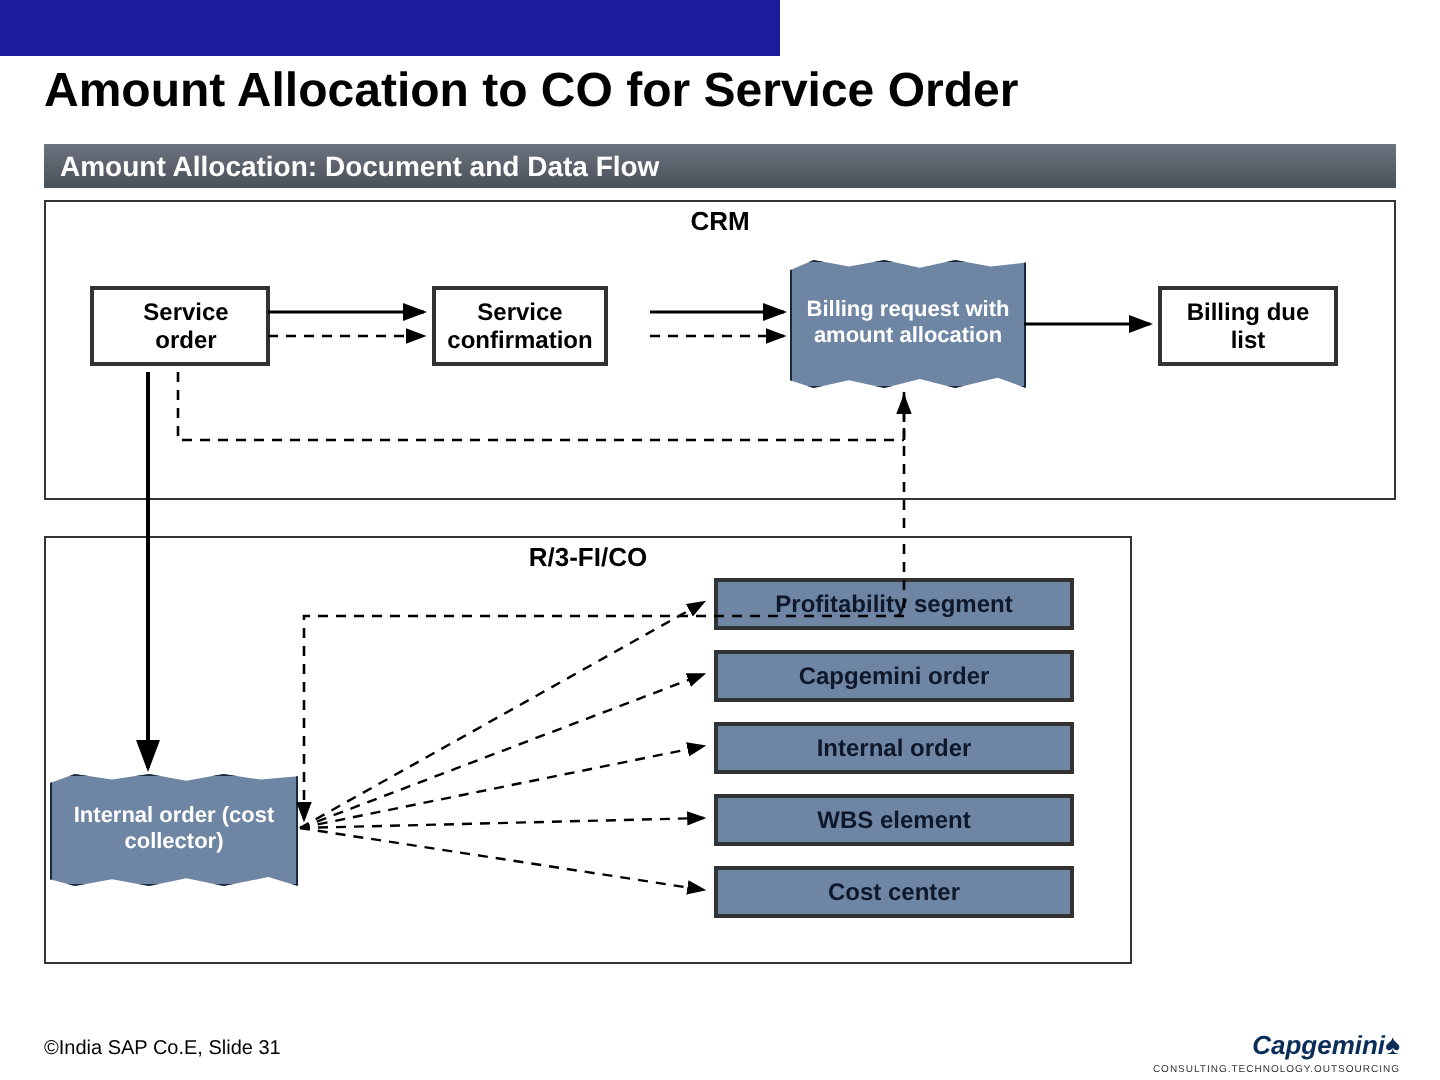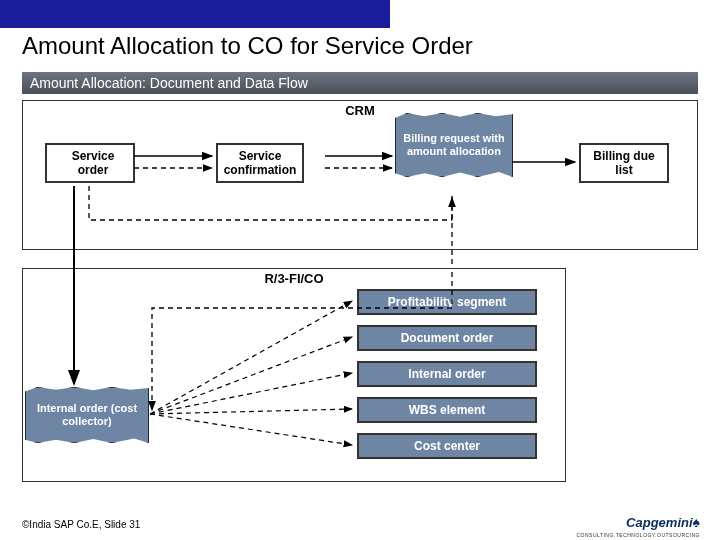--- a/index.html
+++ b/index.html
@@ -1,31 +1,31 @@
 <!DOCTYPE html>
 <html><head>
 <meta charset="utf-8">
 <style>
   * { box-sizing: border-box; margin: 0; padding: 0; }
   body { width: 720px; height: 540px; font-family: Arial, Helvetica, sans-serif; background: #fff; position: relative; overflow: hidden; }
   .topbar { width: 390px; height: 28px; background: #1a1c9c; position: absolute; left: 0; top: 0; }
-  .title { position: absolute; left: 22px; top: 32px; font-size: 24px; font-weight: normal; color: #000; }
-  .subtitle-band { position: absolute; left: 22px; top: 72px; width: 676px; height: 22px; background: linear-gradient(#6c7480,#4a5058); color: #fff; font-size: 14px; font-weight: normal; padding-left: 8px; line-height: 22px; }
+  .title { position: absolute; left: 22px; top: 32px; font-size: 24px; font-weight: bold; color: #000; }
+  .subtitle-band { position: absolute; left: 22px; top: 72px; width: 676px; height: 22px; background: linear-gradient(#6c7480,#4a5058); color: #fff; font-size: 14px; font-weight: bold; padding-left: 8px; line-height: 22px; }
   .crm-container { position: absolute; left: 22px; top: 100px; width: 676px; height: 150px; border: 1px solid #333; }
   .crm-title { position:absolute; left:0; right:0; top:2px; text-align:center; font-size:13px; font-weight:bold; }
   .crm-box { position:absolute; border:2px solid #333; background:#fff; font-size:12px; font-weight:bold; text-align:center; display:flex; align-items:center; justify-content:center; line-height:1.2; padding:2px 4px; }
   .crm-box.svc-order { left:22px; top:42px; width:90px; height:40px;padding-left:10px; }
   .crm-box.svc-conf  { left:193px; top:42px; width:88px; height:40px; }
   .crm-box.due-list  { left:556px; top:42px; width:90px; height:40px; }
-  .billing-req { position:absolute; left:372px; top:12px; width:118px; height:64px; }
+  .billing-req { position:absolute; left:372px; top:29px; width:118px; height:64px; }
   .flag { position:absolute; left:0; top:0; width:118px; height:64px; background:#6e86a4; border:1px solid #1a2a3a; color:#fff; font-size:11px; font-weight:bold; text-align:center; display:flex; align-items:center; justify-content:center; padding:4px 6px; line-height:1.2; clip-path: polygon(0 8%, 10% 0, 25% 5%, 40% 0, 55% 6%, 70% 0, 85% 5%, 100% 2%, 100% 100%, 88% 92%, 70% 100%, 55% 93%, 40% 100%, 25% 94%, 10% 100%, 0 94%); }
   .r3-container { position:absolute; left:22px; top:268px; width:544px; height:214px; border:1px solid #333; }
   .r3-title { position:absolute; left:0; right:0; top:2px; text-align:center; font-size:13px; font-weight:bold; }
   .r3-stack { position:absolute; left:334px; top:20px; width:180px; }
-  .r3-item { height:26px; border:2px solid #333; background:#6e86a4; color:#ffffff; font-size:12px; font-weight:bold; display:flex; align-items:center; justify-content:center; margin-bottom:10px; }
+  .r3-item { height:26px; border:2px solid #333; background:#6e86a4; color:#0f172a; font-size:12px; font-weight:bold; display:flex; align-items:center; justify-content:center; margin-bottom:10px; }
   .int-order-flag { position:absolute; left:2px; top:118px; width:124px; height:56px; }
   .int-flag { position:absolute; left:0; top:0; width:124px; height:56px; background:#6e86a4; border:1px solid #1a2a3a; color:#fff; font-size:11px; font-weight:bold; text-align:center; display:flex; align-items:center; justify-content:center; padding:4px 6px; line-height:1.2; clip-path: polygon(0 8%, 10% 0, 25% 5%, 40% 0, 55% 6%, 70% 0, 85% 5%, 100% 2%, 100% 100%, 88% 92%, 70% 100%, 55% 93%, 40% 100%, 25% 94%, 10% 100%, 0 94%); }
   .footer { position:absolute; left:22px; bottom:10px; font-size:10px; color:#000; }
   .logo { position:absolute; right:20px; bottom:10px; font-size:13px; font-style:italic; color:#0a2d5a; font-weight:bold;margin-left:40px; }
   .logo .spade { color:#0a2d5a; font-style:normal; font-size:14px; }
   .logo-sub { position:absolute; right:20px; bottom:2px; font-size:5px; letter-spacing:0.5px; color:#333; }
   svg.overlay { position:absolute; left:22px; top:100px; width:676px; height:382px; pointer-events:none; }
 </style>
 </head>
 <body>
@@ -41,21 +41,21 @@
   <div class="billing-req">
     <div class="flag">Billing request with amount allocation</div>
   </div>
   <div class="crm-box due-list">Billing due list</div>
 </div>
 
 <div class="r3-container">
   <div class="r3-title">R/3-FI/CO</div>
   <div class="r3-stack">
     <div class="r3-item">Profitability segment</div>
-    <div class="r3-item">Document order</div>
+    <div class="r3-item">Capgemini order</div>
     <div class="r3-item">Internal order</div>
     <div class="r3-item">WBS element</div>
     <div class="r3-item">Cost center</div>
   </div>
   <div class="int-order-flag">
     <div class="int-flag">Internal order (cost collector)</div>
   </div>
 </div>
 
 <svg class="overlay" viewBox="0 0 676 382">

